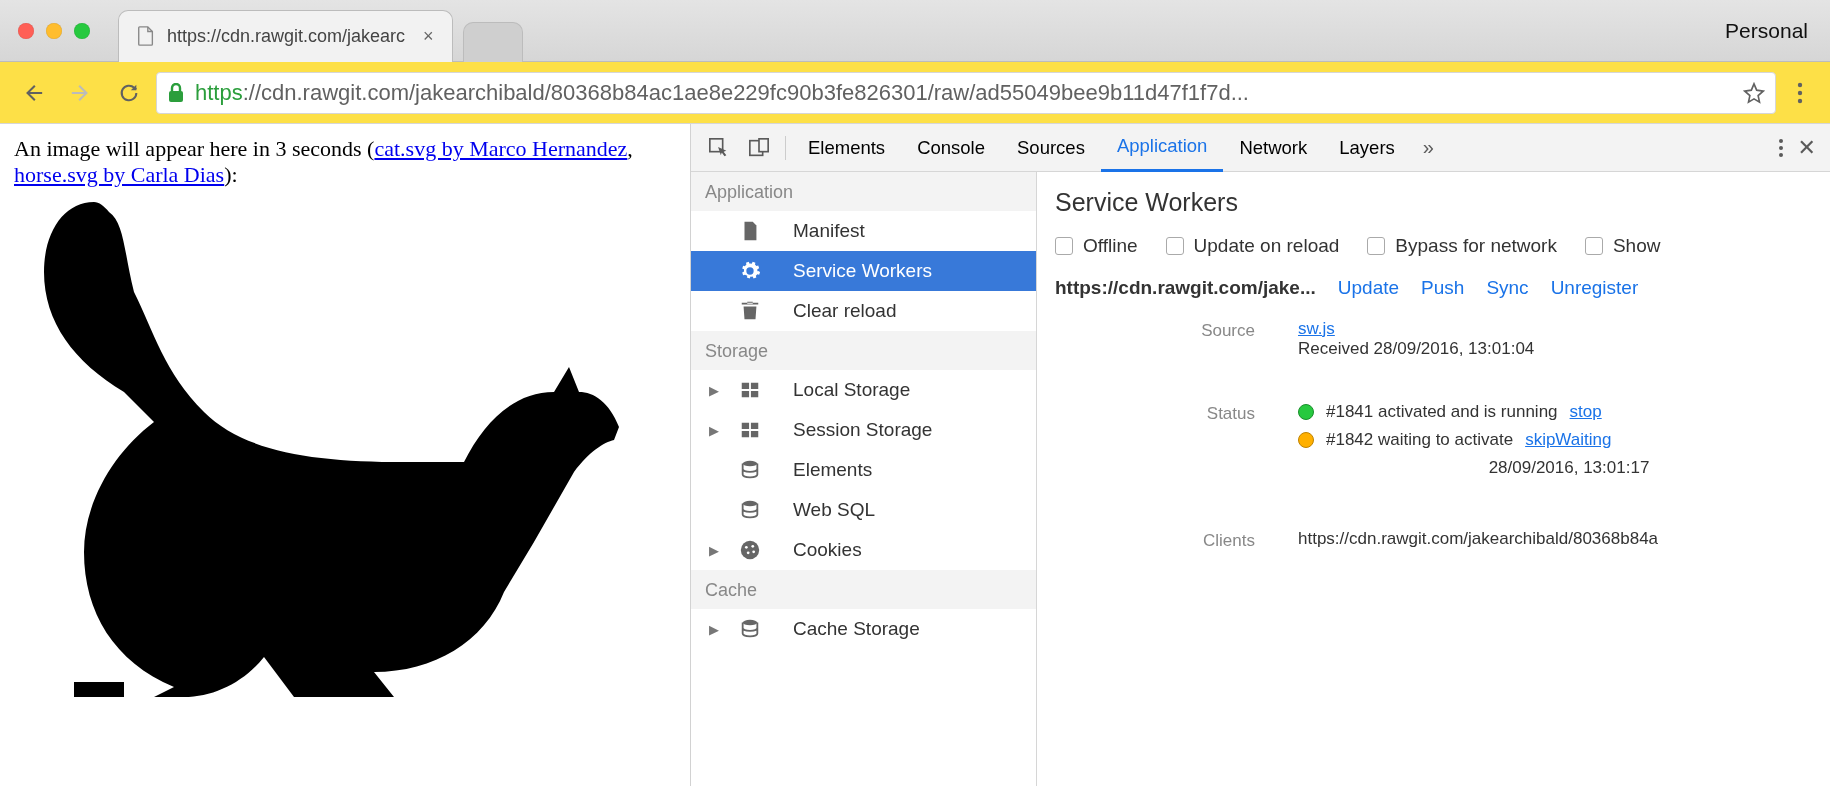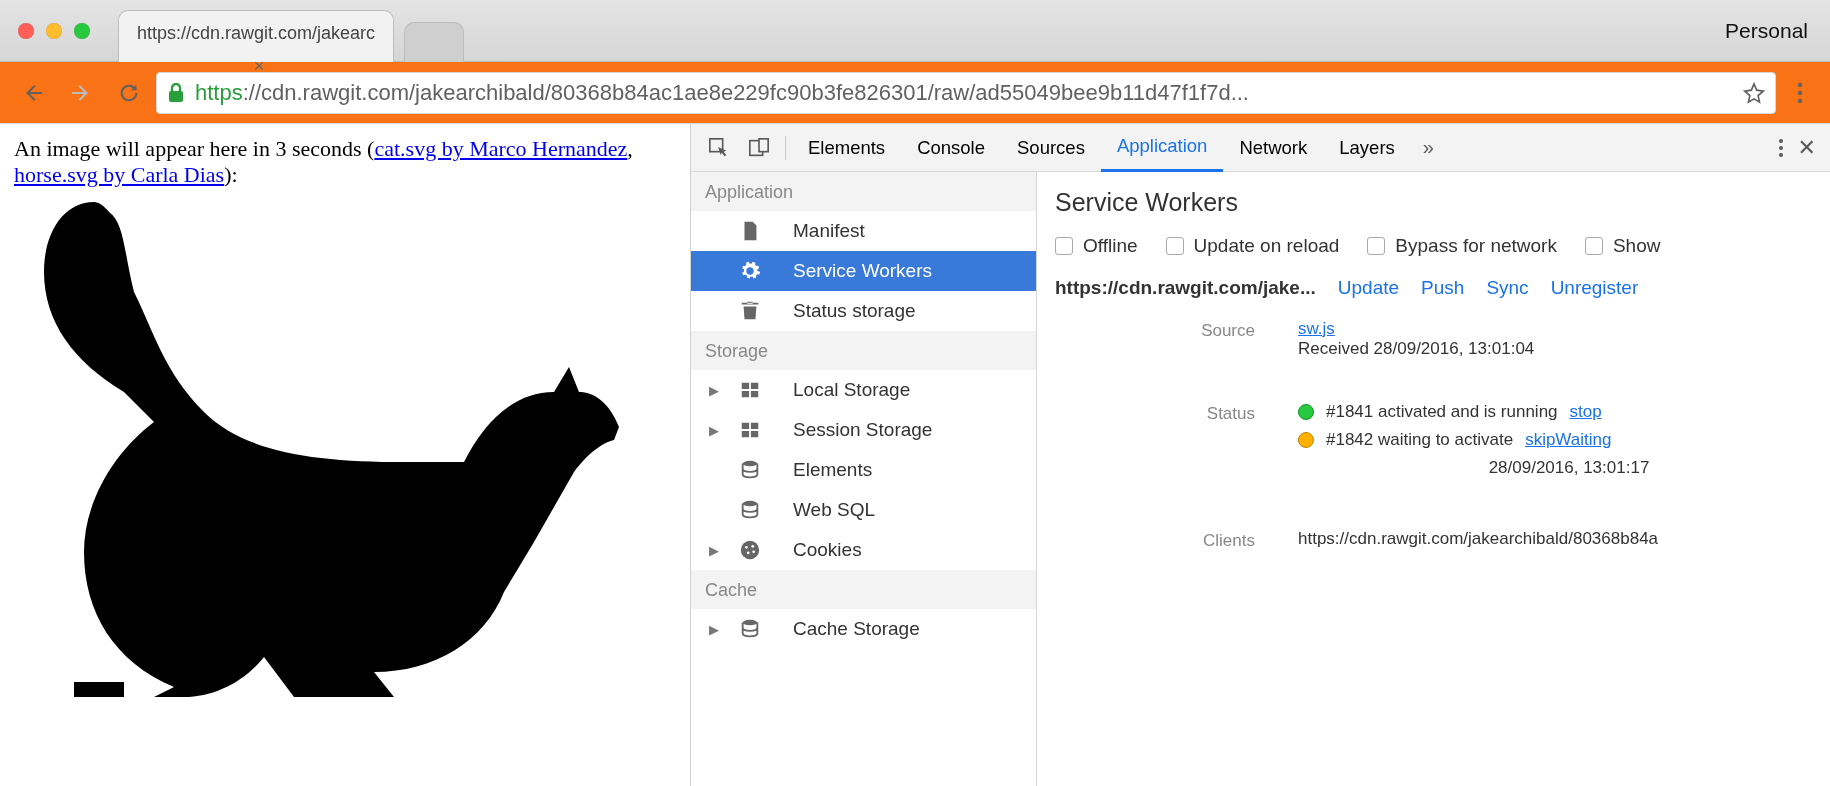--- a/index.html
+++ b/index.html
@@ -5,29 +5,29 @@
 * { box-sizing: border-box; margin: 0; padding: 0; }
 body { font-family: -apple-system, BlinkMacSystemFont, "Segoe UI", Arial, sans-serif; font-size: 15px; color: #333; background: #fff; width: 1830px; height: 786px; overflow: hidden; }
 
 
 .titlebar { height: 62px; background: linear-gradient(#e4e4e4, #d6d6d6); display: flex; align-items: center; border-bottom: 1px solid #bcbcbc; position: relative; }
 .traffic { display: flex; gap: 12px; padding-left: 18px; }
 .dot { width: 16px; height: 16px; border-radius: 50%; box-shadow: inset 0 0 1px rgba(0,0,0,0.3); }
 .dot.red { background: #ff5f56; }
 .dot.yellow { background: #ffbd2e; }
 .dot.green { background: #27c93f; }
-.tab-active { height: 52px; margin-left: 28px; margin-top: 10px; background: #f2f2f2; border-top-left-radius: 10px; border-top-right-radius: 10px; border: 1px solid #bcbcbc; border-bottom: none; display: flex; align-items: center; padding: 0 18px; gap: 12px; position: relative; flex-direction: column; }
+.tab-active { height: 52px; margin-left: 28px; margin-top: 10px; background: #f2f2f2; border-top-left-radius: 10px; border-top-right-radius: 10px; border: 1px solid #bcbcbc; border-bottom: none; display: flex; align-items: center; padding: 0 18px; gap: 12px; position: relative; }
 .tab-inactive { height: 40px; width: 60px; margin-left: 10px; margin-top: 22px; background: #cfcfcf; border-top-left-radius: 10px; border-top-right-radius: 10px; border: 1px solid #bcbcbc; border-bottom: none; }
 .file-icon { width: 18px; height: 20px; }
 .tab-title { font-size: 18px; color: #444; }
 .close-x { font-size: 18px; color: #666; margin-left: 6px; cursor: pointer; }
 .personal { position: absolute; right: 22px; font-size: 21px; color: #111; }
 
 
-.toolbar { height: 62px; background: #f97316; border-bottom: 1px solid #d6d6d6; display: flex; align-items: center; padding: 0 12px; gap: 6px; }
+.toolbar { height: 62px; background: #fde047; border-bottom: 1px solid #d6d6d6; display: flex; align-items: center; padding: 0 12px; gap: 6px; }
 .nav-btn { width: 42px; height: 42px; display: flex; align-items: center; justify-content: center; color: #616161; border-radius: 4px; }
 .nav-btn.disabled { color: #bbb; }
 .address-bar { flex: 1; height: 42px; background: #fff; border: 1px solid #d6d6d6; border-radius: 4px; display: flex; align-items: center; padding: 0 10px; gap: 10px; font-size: 22px; }
 .lock { color: #2b9e3c; flex-shrink: 0; }
 .url-secure { color: #2b9e3c; }
 .url-rest { color: #616161; white-space: nowrap; overflow: hidden; }
 .star { margin-left: auto; color: #616161; flex-shrink: 0; }
 .menu-dots { width: 36px; display: flex; align-items: center; justify-content: center; color: #616161; font-size: 22px; }
 
 
@@ -188,21 +188,21 @@
         <div class="dt-item selected">
           <svg class="side-icon" viewBox="0 0 24 24">
               <path d="M12 8a4 4 0 1 0 0 8 4 4 0 0 0 0-8zm9 4l2 1-1 3-2-.5a8 8 0 0 1-1.6 1.6l.5 2-3 1-1-2a8 8 0 0 1-2.3 0l-1 2-3-1 .5-2A8 8 0 0 1 6.5 16L4.5 16.5l-1-3 2-1a8 8 0 0 1 0-2.3l-2-1 1-3 2 .5A8 8 0 0 1 8.1 5L7.6 3l3-1 1 2a8 8 0 0 1 2.3 0l1-2 3 1-.5 2a8 8 0 0 1 1.6 1.6l2-.5 1 3-2 1c.1.8.1 1.5 0 2.3z"></path>
             </svg>
           <span>Service Workers</span>
         </div>
         <div class="dt-item">
           <svg class="side-icon" viewBox="0 0 24 24">
               <path d="M5 7h14l-1 14H6zM3 5h18V3H3zM9 2h6v2H9z"></path>
             </svg>
-          <span>Status storage</span>
+          <span>Clear reload</span>
         </div>
 
         <div class="dt-group-hdr">Storage</div>
         <div class="dt-item">
           <span class="disclosure">▶</span>
           <svg class="side-icon" viewBox="0 0 24 24">
               <path d="M3 4h8v7H3zM13 4h8v7h-8zM3 13h8v7H3zM13 13h8v7h-8z"></path>
             </svg>
           <span>Local Storage</span>
         </div>

